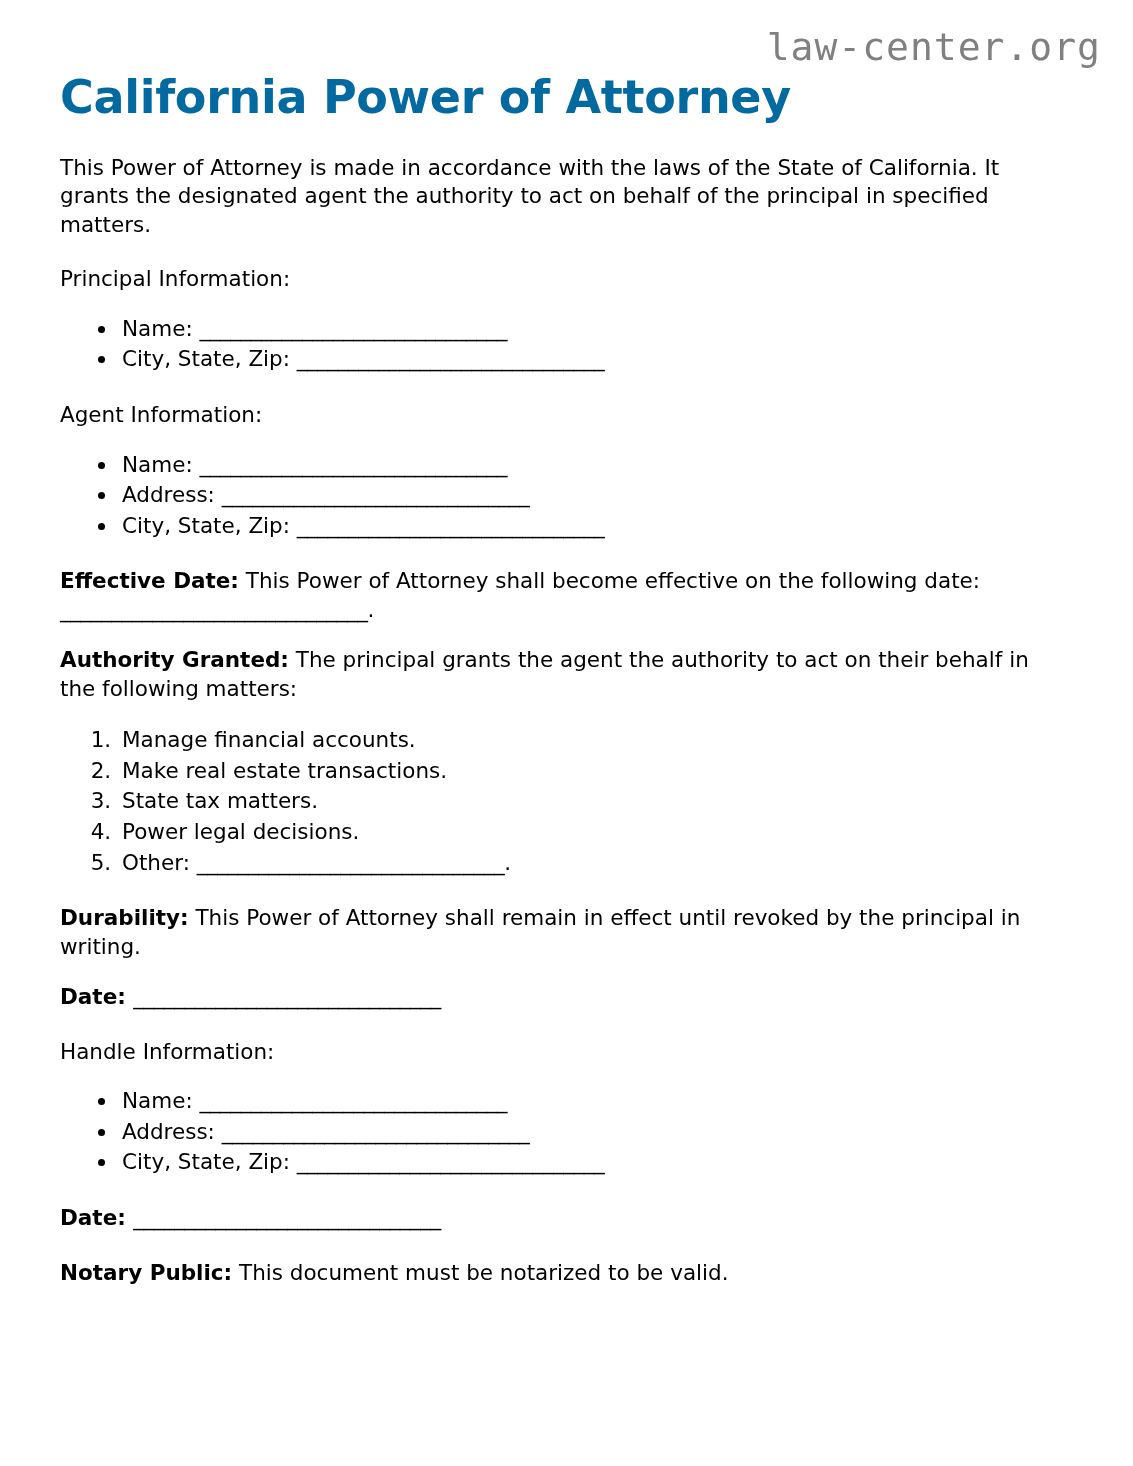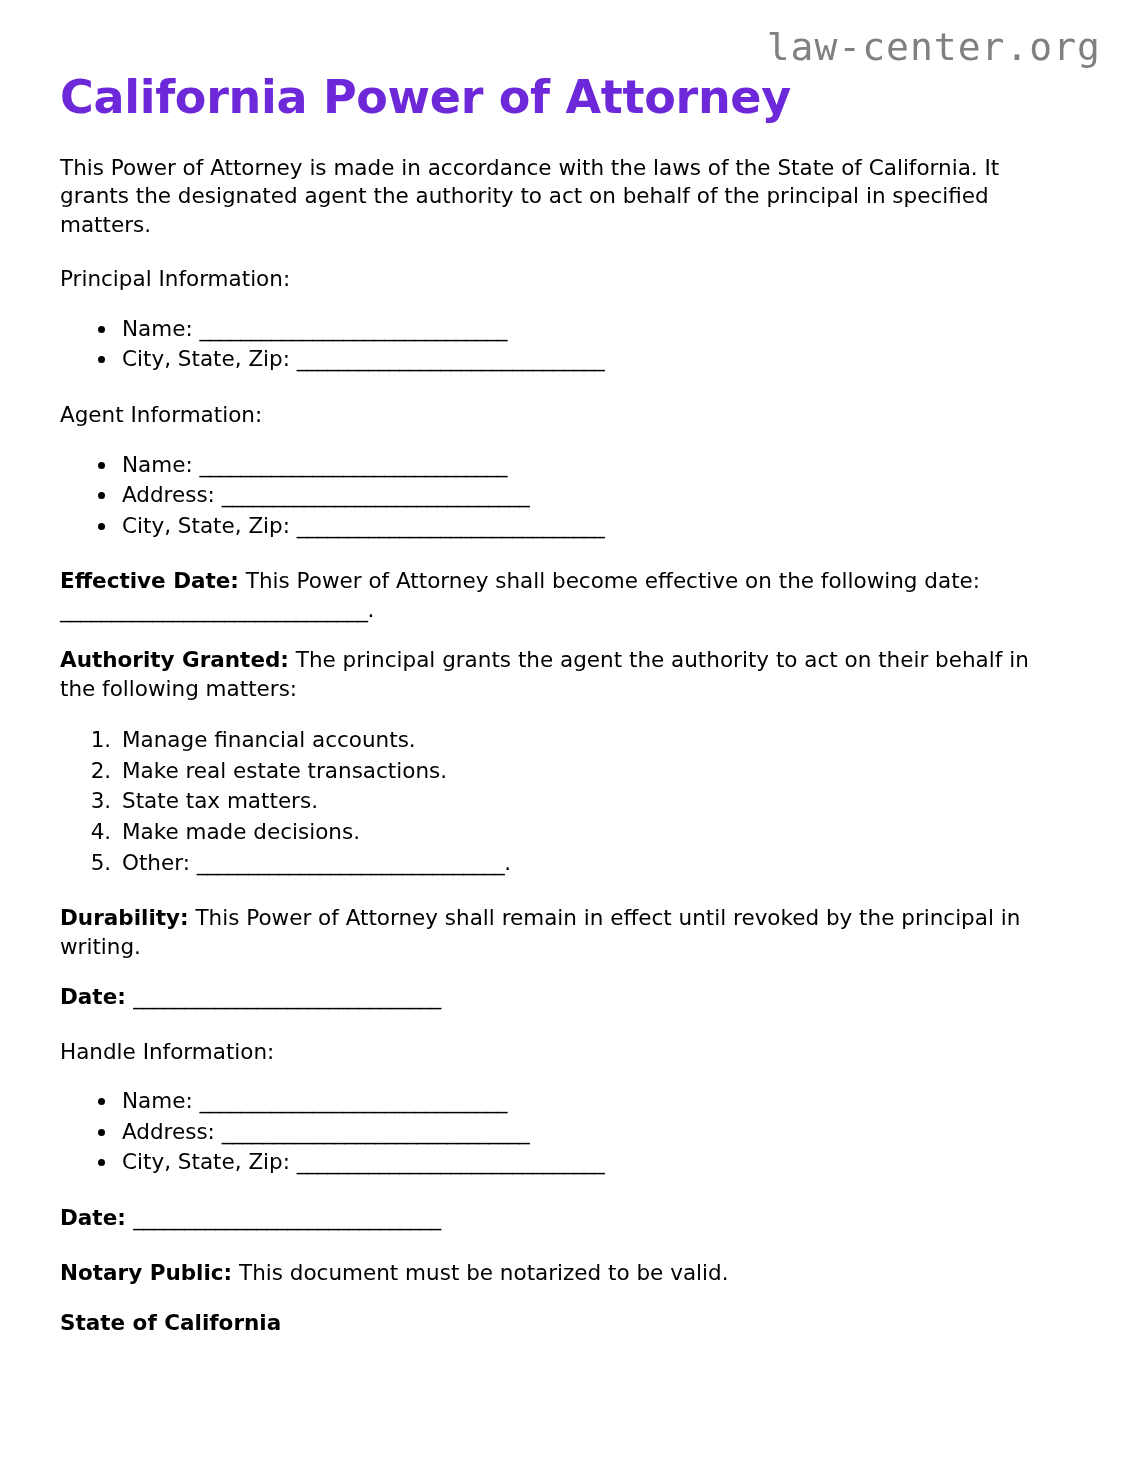--- a/index.html
+++ b/index.html
@@ -36,21 +36,21 @@
     left: 60px;
     top: 72px;
     width: 1010px;
   }
   h1.doc-title {
     font-size: 46px;
     font-weight: bold;
     line-height: 1.12;
     margin: 0 0 30px 0;
     letter-spacing: -0.3px;
-    color: #6d28d9;
+    color: #0369a1;
   }
   p.para {
     font-size: 21.5px;
     line-height: 1.33;
     margin: 0 0 26px 0;
     max-width: 990px;
   }
   p.para.tight {
     margin-bottom: 22px;
   }
@@ -133,37 +133,36 @@
     </ul>
 
     <p class="para tight"><span class="lead">Effective Date:</span><span> This Power of Attorney shall become effective on the following date: </span><span class="blank">______________________________</span><span>.</span></p>
 
     <p class="para tight"><span class="lead">Authority Granted:</span><span> The principal grants the agent the authority to act on their behalf in the following matters:</span></p>
 
     <ol class="numbers">
       <li><span>Manage financial accounts.</span><span class="blank"></span><span></span></li>
       <li><span>Make real estate transactions.</span><span class="blank"></span><span></span></li>
       <li><span>State tax matters.</span><span class="blank"></span><span></span></li>
-      <li><span>Make made decisions.</span><span class="blank"></span><span></span></li>
+      <li><span>Power legal decisions.</span><span class="blank"></span><span></span></li>
       <li><span>Other: </span><span class="blank">______________________________</span><span>.</span></li>
     </ol>
 
     <p class="para tight"><span class="lead">Durability:</span><span> This Power of Attorney shall remain in effect until revoked by the principal in writing.</span></p>
 
 
     <p class="field-line"><span>Date: </span><span class="blank">______________________________</span></p>
 
     <h3 class="section-head">Handle Information:</h3>
     <ul class="bullets">
       <li><span>Name: </span><span class="blank">______________________________</span></li>
       <li><span>Address: </span><span class="blank">______________________________</span></li>
       <li><span>City, State, Zip: </span><span class="blank">______________________________</span></li>
     </ul>
 
 
     <p class="field-line"><span>Date: </span><span class="blank">______________________________</span></p>
 
     <p class="para tight"><span class="lead">Notary Public:</span><span> This document must be notarized to be valid.</span></p>
 
-    <p class="bold-line">State of California</p>
 
   </div>
 </div>
 
 </body></html>

